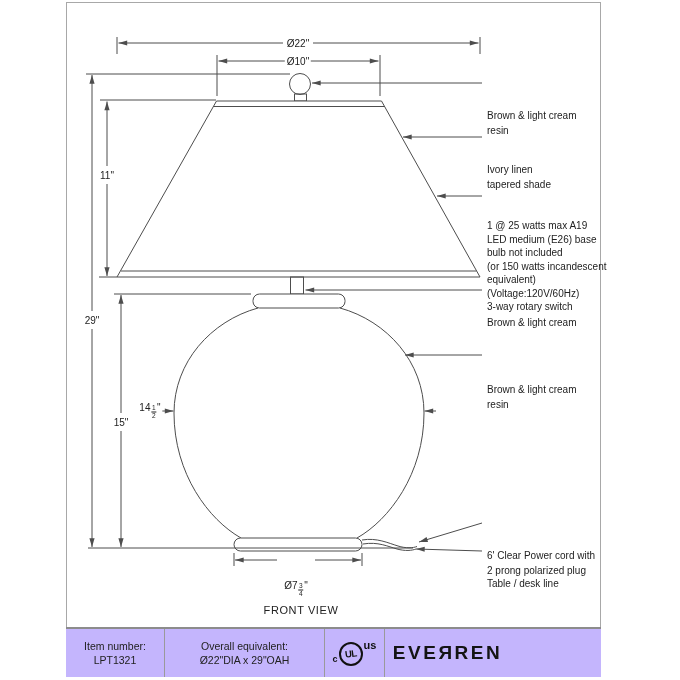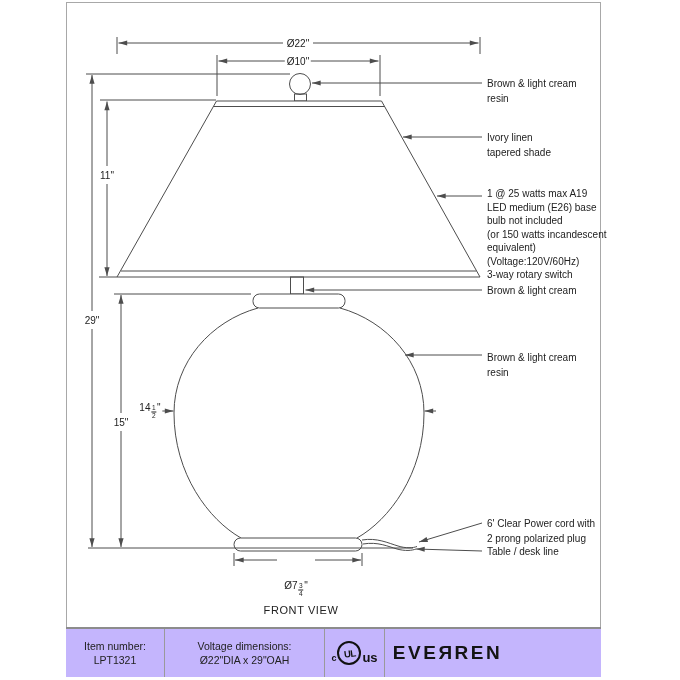--- a/index.html
+++ b/index.html
@@ -8,37 +8,37 @@
     font-family:"Liberation Sans","DejaVu Sans",sans-serif;color:#222;
   }
   .frame{position:absolute;left:66px;top:2px;width:535px;height:675px;border:1px solid #a8a8a8;box-sizing:border-box;}
   svg.lineart{position:absolute;left:0;top:0;width:680px;height:680px;pointer-events:none;}
   .dim{
     position:absolute;transform:translate(-50%,-50%);font-size:10px;color:#222;
     white-space:nowrap;background:#fff;padding:0 2px;line-height:11px;
   }
   .frac{display:inline-flex;flex-direction:column;align-items:center;font-size:6.5px;line-height:6.5px;vertical-align:1px;margin:0 1px;}
   .frac .fn{border-bottom:1px solid #222;padding:0 0.5px;}
-  .anno{position:absolute;left:487px;font-size:10px;line-height:15px;color:#222;white-space:nowrap;}
+  .anno{position:absolute;left:487px;font-size:10px;line-height:15px;color:#222;white-space:nowrap;margin-top:32px;}
   .anno.tight{line-height:13.5px;}
   .viewlabel{position:absolute;transform:translate(-50%,-50%);font-size:11px;letter-spacing:0.6px;color:#222;white-space:nowrap;}
   .tblock{
     position:absolute;left:66px;top:627px;width:535px;height:50px;box-sizing:border-box;
     border-top:2px solid #8c8c8c;display:flex;align-items:stretch;background:#c4b5fd;
   }
   .tcell{box-sizing:border-box;display:flex;flex-direction:column;align-items:center;justify-content:center;gap:1px;}
   .tcell + .tcell{border-left:1px solid #9a9a9a;}
   .tcell .tlabel,.tcell .tvalue{font-size:10.5px;line-height:13px;color:#222;white-space:nowrap;}
   .c1{width:98px;} .c2{width:99px;} .c3{width:160px;} .c4{width:60px;} .c5{width:118px;padding-left:8px;}
   .ul-mark{display:flex;align-items:flex-end;gap:1px;}
   .ul-c{font-size:9px;font-weight:700;color:#111;line-height:9px;margin-bottom:2px;}
   .ul-circle{width:24px;height:24px;border:2px solid #111;border-radius:50%;box-sizing:border-box;
     display:flex;align-items:center;justify-content:center;}
   .ul-letters{font-size:9.5px;font-weight:700;color:#111;letter-spacing:-0.5px;transform:rotate(-8deg);}
-  .ul-us{font-size:13px;font-weight:700;color:#111;line-height:8px;margin-bottom:3px;}
+  .ul-us{font-size:11px;font-weight:700;color:#111;line-height:8px;margin-bottom:17px;}
   .brand{font-size:19px;font-weight:700;letter-spacing:2.5px;color:#141414;white-space:nowrap;}
 </style>
 </head>
 <body>
 
 <div class="stage">
 
   <div class="frame"></div>
 
   <svg class="lineart" viewBox="0 0 680 680" aria-hidden="true">
@@ -152,21 +152,21 @@
   </div>
 
   <div class="viewlabel" style="left:301px;top:610px;">FRONT VIEW</div>
 
   <div class="tblock">
     <div class="tcell c1">
       <div class="tlabel">Item number:</div>
       <div class="tvalue">LPT1321</div>
     </div>
     <div class="tcell c3">
-      <div class="tlabel">Voltage dimensions:</div>
+      <div class="tlabel">Overall equivalent:</div>
       <div class="tvalue">Ø22"DIA x 29"OAH</div>
     </div>
     <div class="tcell c4">
       <div class="ul-mark">
         <span class="ul-c">c</span>
         <span class="ul-circle">
             <span class="ul-letters">UL</span>
           </span>
         <span class="ul-us">us</span>
       </div>

